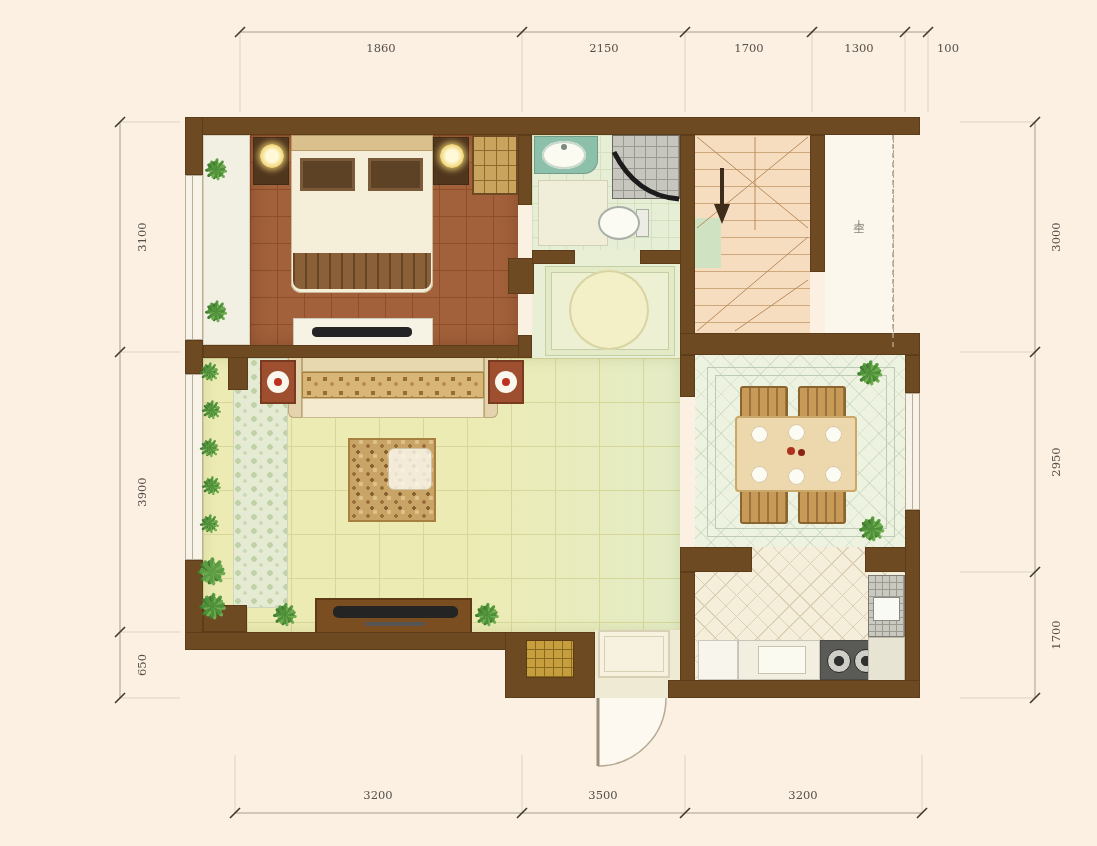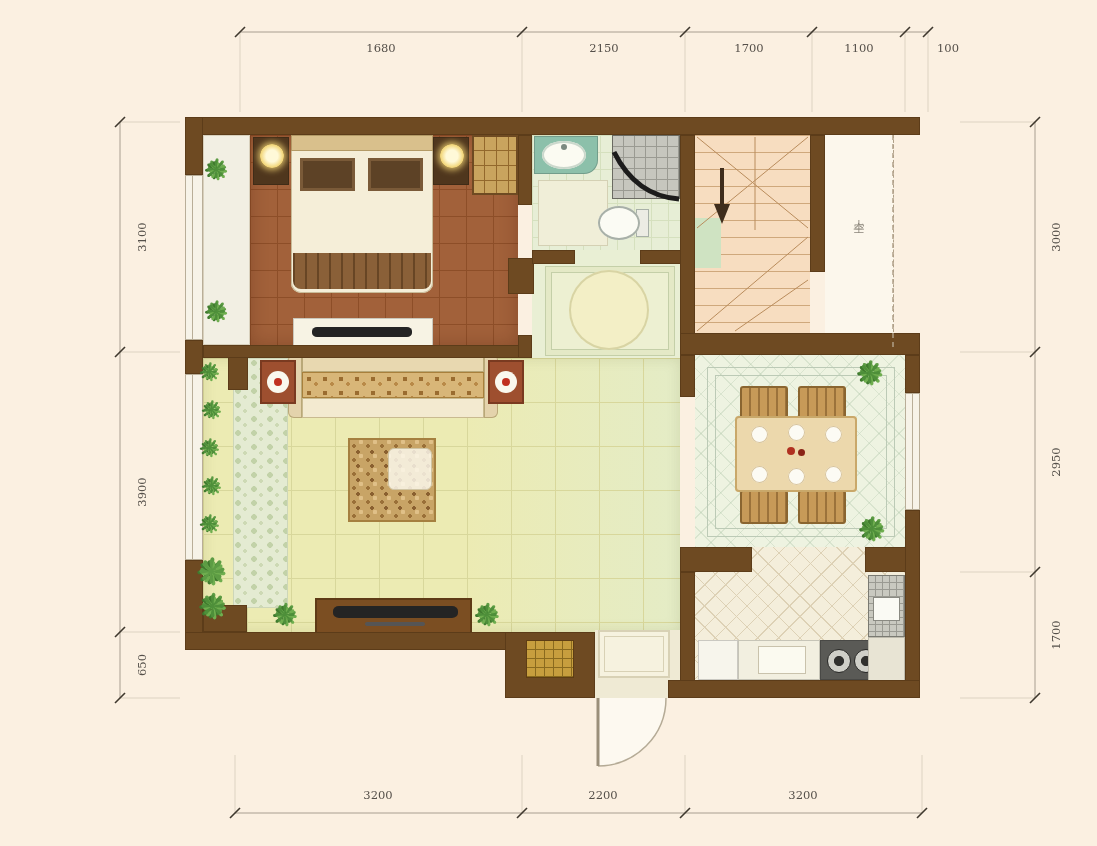--- a/index.html
+++ b/index.html
@@ -270,28 +270,28 @@
         <line x1="115" y1="357" x2="125" y2="347"></line>
       <line x1="115" y1="637" x2="125" y2="627"></line>
         <line x1="115" y1="703" x2="125" y2="693"></line>
       <line x1="1030" y1="127" x2="1040" y2="117"></line>
         <line x1="1030" y1="357" x2="1040" y2="347"></line>
       <line x1="1030" y1="577" x2="1040" y2="567"></line>
         <line x1="1030" y1="703" x2="1040" y2="693"></line>
     </g>
   </svg>
 
-  <span class="dim" style="left:381px;top:48px;">1680</span>
+  <span class="dim" style="left:381px;top:48px;">1860</span>
   <span class="dim" style="left:604px;top:48px;">2150</span>
   <span class="dim" style="left:749px;top:48px;">1700</span>
-  <span class="dim" style="left:859px;top:48px;">1100</span>
+  <span class="dim" style="left:859px;top:48px;">1300</span>
   <span class="dim" style="left:948px;top:48px;">100</span>
 
   <span class="dim" style="left:378px;top:795px;">3200</span>
-  <span class="dim" style="left:603px;top:795px;">2200</span>
+  <span class="dim" style="left:603px;top:795px;">3500</span>
   <span class="dim" style="left:803px;top:795px;">3200</span>
 
   <span class="dim rot" style="left:142px;top:237px;">3100</span>
   <span class="dim rot" style="left:142px;top:492px;">3900</span>
   <span class="dim rot" style="left:142px;top:665px;">650</span>
 
   <span class="dim rot" style="left:1056px;top:237px;">3000</span>
   <span class="dim rot" style="left:1056px;top:462px;">2950</span>
   <span class="dim rot" style="left:1056px;top:635px;">1700</span>
 

